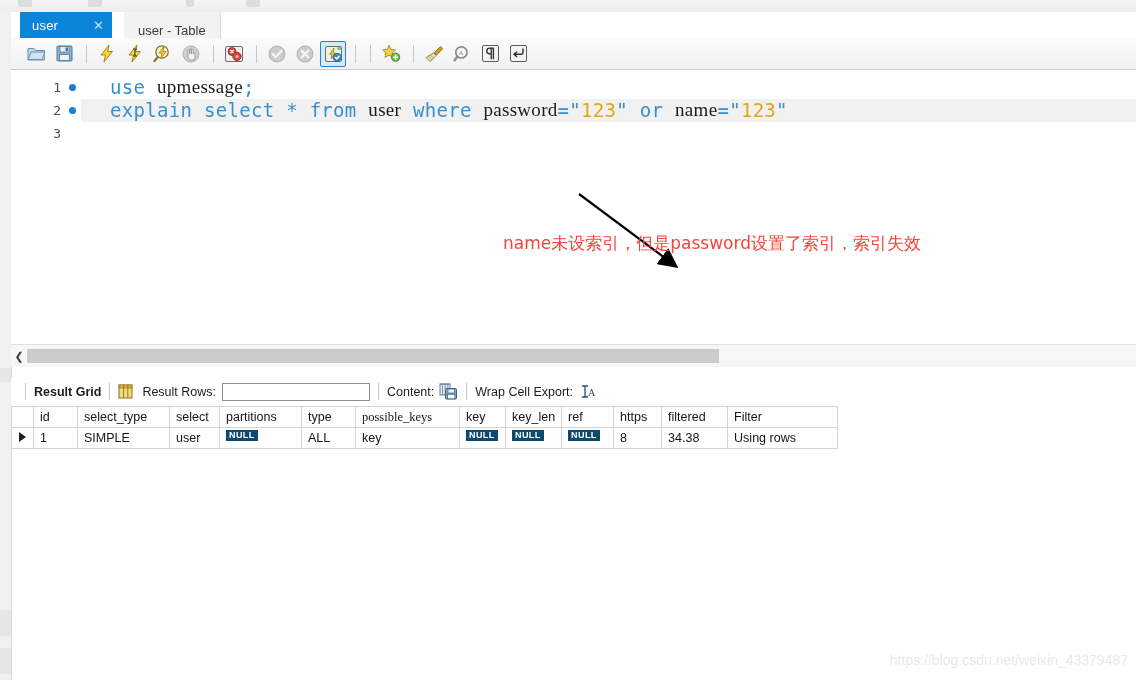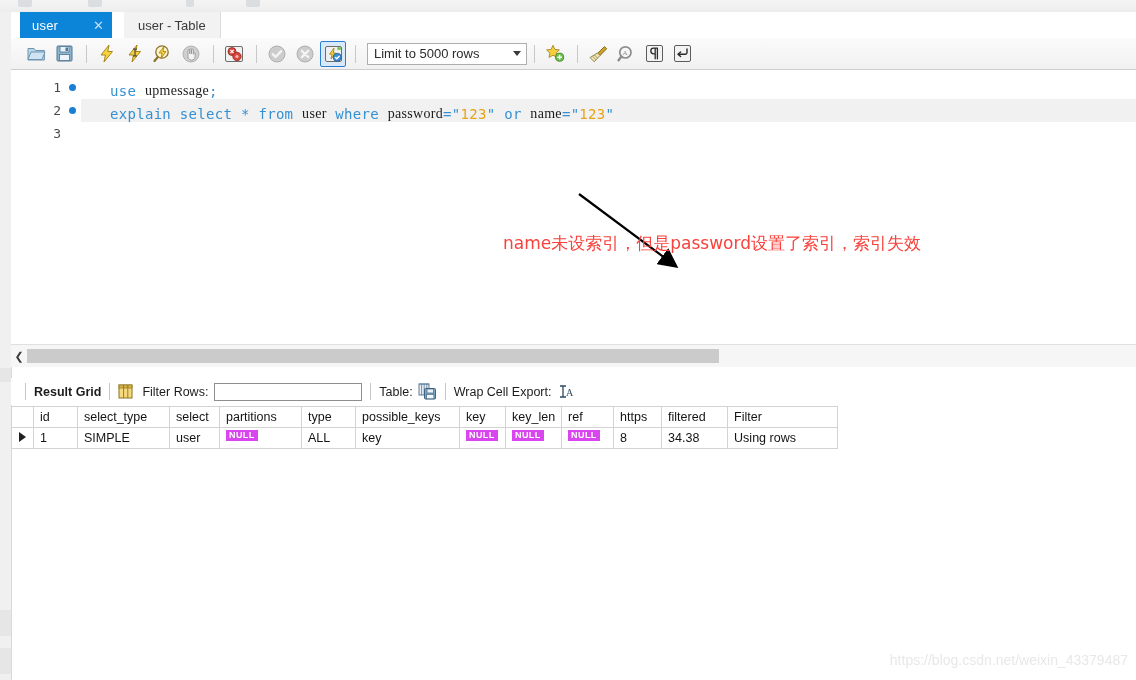--- a/index.html
+++ b/index.html
@@ -82,20 +82,21 @@
     font-size: 13px;
     line-height: 1;
     cursor: pointer;
   }
   .tab.inactive {
     left: 113px;
     background: #f2f2f2;
     color: #3a3a3a;
     padding: 0 14px;
     border-right: 1px solid #dcdcdc;
+    align-items: flex-end;
   }
 
   
   .toolbar {
     position: absolute;
     left: 11px; top: 38px;
     width: 1125px; height: 32px;
     background: linear-gradient(#fbfbfb, #f1f1f1);
     border-bottom: 1px solid #cdcdcd;
     display: flex;
@@ -180,23 +181,23 @@
     width: 7px; height: 7px;
     border-radius: 50%;
     background: #1a7fd4;
     margin-left: 8px;
   }
   .code-line {
     position: absolute;
     left: 70px;
     height: 23px;
     display: flex;
-    align-items: flex-end;
+    align-items: flex-start;
     font-family: "DejaVu Sans Mono", monospace;
-    font-size: 14px;
+    font-size: 19px;
     white-space: pre;
     letter-spacing: .3px;
   }
   .code-line.hl {
     background: #f1f1f1;
     left: 70px;
     width: 1055px;
     padding-left: 29px;
     box-sizing: border-box;
   }
@@ -300,21 +301,21 @@
   }
   .tri-right {
     display: inline-block;
     width: 0; height: 0;
     border-top: 5px solid transparent;
     border-bottom: 5px solid transparent;
     border-left: 7px solid #202020;
   }
   .nullbadge {
     display: inline-block;
-    background: #d946ef;
+    background: #0c4a6e;
     color: #ffffff;
     font-size: 9px;
     font-weight: bold;
     letter-spacing: .4px;
     padding: 0 3px;
     line-height: 11px;
     position: relative;
     top: -4px;
     font-family: "Liberation Sans", sans-serif;
   }
@@ -437,26 +438,20 @@
       <rect x="1.5" y="1.5" width="16" height="15" rx="1.5" fill="#f0f0f0" stroke="#6d6d6d"></rect>
       <path d="M10 3 5.5 9.2H8l-1 4.8 4.6-6H9.3z" fill="#f6d33c" stroke="#a07d12" stroke-width=".8" stroke-linejoin="round"></path>
       <circle cx="13.2" cy="12.3" r="4" fill="#3f8fd8" stroke="#245c91" stroke-width=".8"></circle>
       <path d="M11.4 12.4l1.4 1.4 2.4-2.6" stroke="#ffffff" stroke-width="1.4" fill="none" stroke-linecap="round"></path>
       <rect x="13.4" y="2.2" width="3.4" height="2.6" fill="#6bbf4a"></rect>
     </svg>
   </div>
 
   <div class="tb-sep"></div>
 
-  <div class="limit-box">
-    <span class="lbl">Limit to 5000 rows</span>
-    <span class="caret">
-        <span class="tri-down"></span>
-      </span>
-  </div>
 
   <div class="tb-sep"></div>
 
   <div class="tb-btn">
     <svg width="20" height="19" viewBox="0 0 20 19">
       <path d="M8 1.3 9.9 5.4l4.5.5-3.3 3.1.9 4.4L8 11.2l-4 2.2.9-4.4-3.3-3.1 4.5-.5z" fill="#f5cf3e" stroke="#a5882a" stroke-width=".9" stroke-linejoin="round"></path>
       <circle cx="14.6" cy="13.2" r="4.1" fill="#68bf47" stroke="#3c7c27" stroke-width=".8"></circle>
       <path d="M14.6 10.8v4.8M12.2 13.2h4.8" stroke="#ffffff" stroke-width="1.5"></path>
     </svg>
   </div>
@@ -539,25 +534,25 @@
   <div class="vsep"></div>
 
   <span style="display:flex;align-items:center;">
     <svg width="15" height="15" viewBox="0 0 15 15">
       <rect x="1" y="1" width="13" height="13" fill="#f6d97c" stroke="#8a7320"></rect>
       <rect x="1" y="1" width="13" height="3" fill="#d8b445" stroke="#8a7320" stroke-width=".7"></rect>
       <path d="M5.6 1v13M9.8 1v13" stroke="#8a7320" stroke-width=".9"></path>
     </svg>
   </span>
 
-  <span class="lbl-txt" style="margin-left:9px;">Filter Rows:</span>
+  <span class="lbl-txt" style="margin-left:9px;">Result Rows:</span>
   <input class="filter-input" type="text" placeholder="" style="">
 
   <div class="vsep"></div>
-  <span class="lbl-txt">Table:</span>
+  <span class="lbl-txt">Content:</span>
 
   <span style="display:flex;align-items:center;margin-left:5px;">
     <svg width="19" height="17" viewBox="0 0 19 17">
       <rect x="1" y="1" width="10" height="11" fill="#e9edf2" stroke="#5c7d99"></rect>
       <path d="M1 1h10M3.6 1v11M6.2 1v11M8.8 1v11" stroke="#5c7d99" stroke-width=".8"></path>
       <rect x="6.5" y="5.5" width="11" height="10.5" rx="1" fill="#7fa7c4" stroke="#3f6481"></rect>
       <rect x="9" y="6" width="6.5" height="4" fill="#eaf2f8" stroke="#3f6481" stroke-width=".7"></rect>
       <rect x="8.6" y="11.3" width="7.3" height="4.5" fill="#f0f6fa" stroke="#3f6481" stroke-width=".7"></rect>
     </svg>
   </span>
@@ -575,21 +570,21 @@
 
 <table class="grid">
   <thead>
     <tr id="grid-head-row">
       <th class="rowmark"></th>
     <th style="width: 44px;">id</th>
         <th style="width: 92px;">select_type</th>
         <th style="width: 50px;">select</th>
         <th style="width: 82px;">partitions</th>
         <th style="width: 54px;">type</th>
-        <th style="width: 104px;">possible_keys</th>
+        <th style="width: 104px; font-family: Liberation Serif, serif;">possible_keys</th>
         <th style="width: 46px;">key</th>
         <th style="width: 56px;">key_len</th>
         <th style="width: 52px;">ref</th>
         <th style="width: 48px;">https</th>
         <th style="width: 66px;">filtered</th>
         <th style="width: 110px;">Filter</th>
       </tr>
   </thead>
   <tbody id="grid-body">
       <tr>

